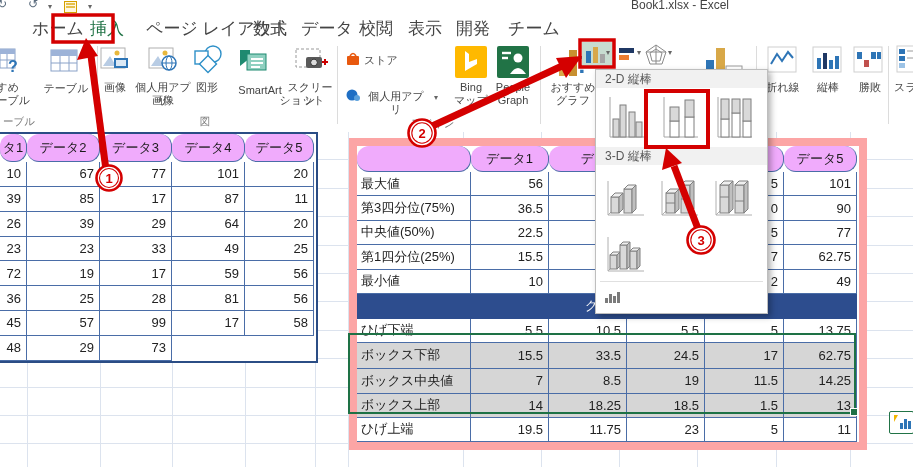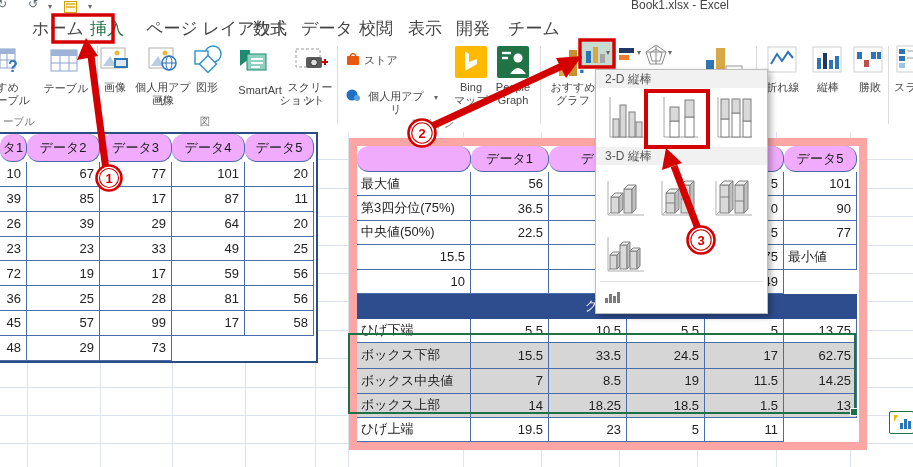--- a/index.html
+++ b/index.html
@@ -395,20 +395,21 @@
       <div class="num">0</div>
       <div class="num">90</div>
 
       <div class="lbl">中央値(50%)</div>
       <div class="num">22.5</div>
       <div class="num"></div>
       <div class="num"></div>
       <div class="num">5</div>
       <div class="num">77</div>
 
+      <div class="lbl">第1四分位(25%)</div>
       <div class="num">15.5</div>
       <div class="num"></div>
       <div class="num"></div>
       <div class="num">7</div>
       <div class="num">62.75</div>
 
       <div class="lbl">最小値</div>
       <div class="num">10</div>
       <div class="num"></div>
       <div class="num"></div>
@@ -440,20 +441,21 @@
 
       <div class="lbl gray">ボックス上部</div>
       <div class="num gray">14</div>
       <div class="num gray">18.25</div>
       <div class="num gray">18.5</div>
       <div class="num gray">1.5</div>
       <div class="num gray">13</div>
 
       <div class="lbl">ひげ上端</div>
       <div class="num">19.5</div>
+      <div class="num">11.75</div>
       <div class="num">23</div>
       <div class="num">5</div>
       <div class="num">11</div>
     </div>
 
     <div class="sel">
       <div class="handle"></div>
     </div>
 
     <div class="qa-btn">

